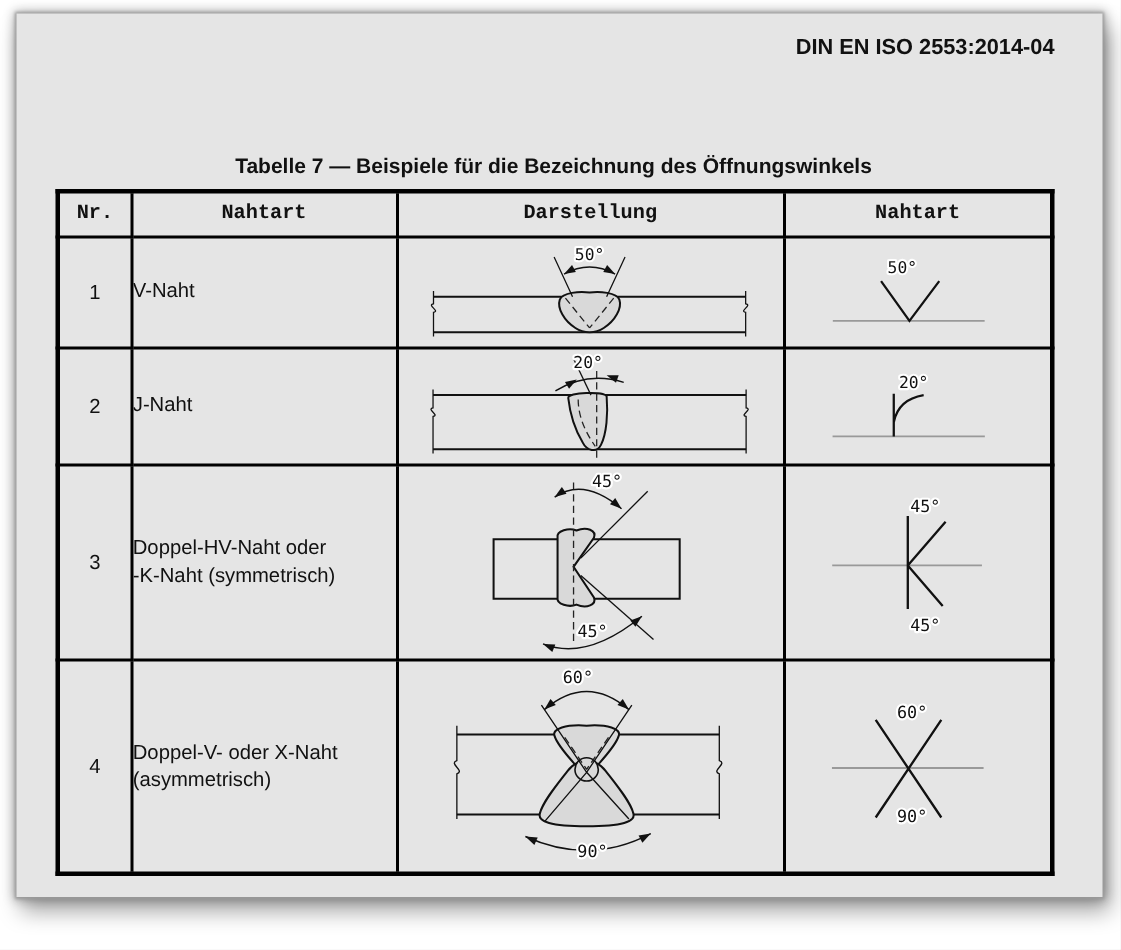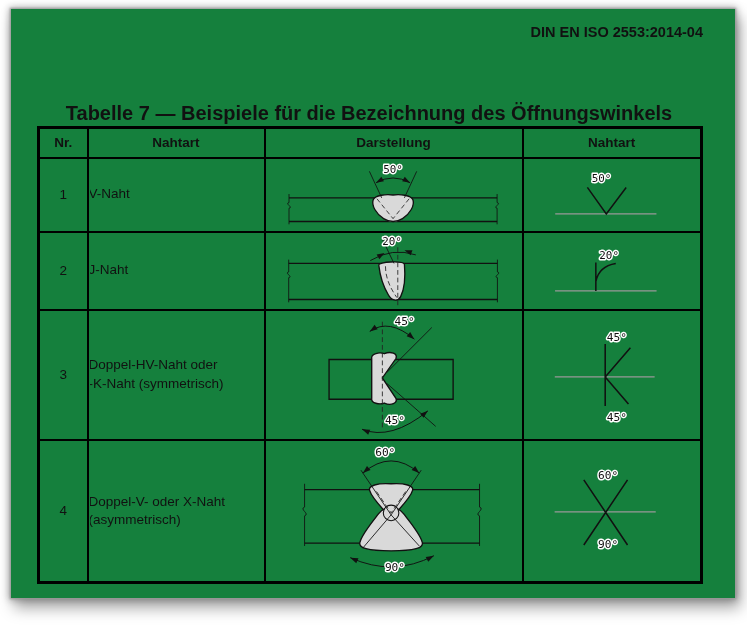--- a/index.html
+++ b/index.html
@@ -1,30 +1,30 @@
 <!DOCTYPE html>
 <html><head>
 <meta charset="utf-8">
 <style>
   html,body{margin:0;padding:0;width:747px;height:633px;background:#ffffff;overflow:hidden;}
   .page{
-    position:absolute;left:11px;top:9px;width:724px;height:589px;background:#15803d;
+    position:absolute;left:11px;top:9px;width:724px;height:589px;background:#e5e5e5;
     box-shadow:0 0 2px 1px #9a9a9a, 0 0 7px 2px rgba(0,0,0,.28), 4px 9px 14px 1px rgba(0,0,0,.35);
     font-family:"Liberation Sans", sans-serif;color:#111;
   }
   .doc-header{position:absolute;top:14px;right:32px;text-align:right;
     font-size:14.5px;font-weight:bold;line-height:1.28;white-space:pre;}
   .tbl-title{position:absolute;top:93px;left:26px;width:664px;text-align:center;
-    font-size:20px;font-weight:bold;}
+    font-size:14px;font-weight:bold;}
   table.t{position:absolute;left:26px;top:117px;border-collapse:collapse;table-layout:fixed;}
   table.t td{border:2px solid #000;padding:0;overflow:hidden;}
   table.t{border:3px solid #000;}
-  td.hd{font-size:13.5px;font-weight:bold;text-align:center;vertical-align:middle;}
+  td.hd{font-size:13.5px;font-weight:bold;text-align:center;vertical-align:middle;font-family:Liberation Mono, monospace;}
   td.nr{font-size:13.5px;text-align:center;vertical-align:middle;}
-  td.nm{font-size:13.5px;vertical-align:middle;padding-left:11px;line-height:1.35;border-radius:23px;}
+  td.nm{font-size:13.5px;vertical-align:middle;padding-left:11px;line-height:1.35;}
   td.gfx{vertical-align:middle;}
   svg{display:block;margin:0 auto;}
   .ln{stroke:#111;stroke-width:1.4;fill:none;}
   .thin{stroke:#111;stroke-width:0.9;fill:none;}
   .dash{stroke:#222;stroke-width:0.9;fill:none;stroke-dasharray:5 3;}
   .arc{stroke:#111;stroke-width:1;fill:none;}
   .sym{stroke:#111;stroke-width:1.6;fill:none;}
   .arw{fill:#111;stroke:none;}
   .dlbl{font-family:"DejaVu Sans Mono", monospace;font-size:11.5px;fill:#111;
     paint-order:stroke;stroke:#fff;stroke-width:3px;stroke-linejoin:round;}

